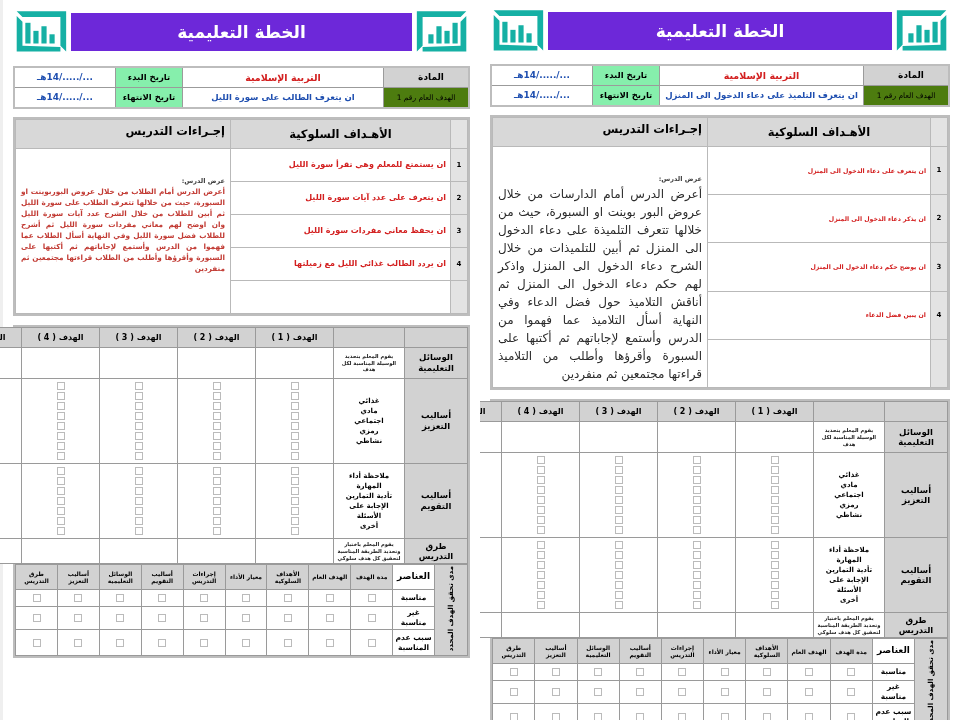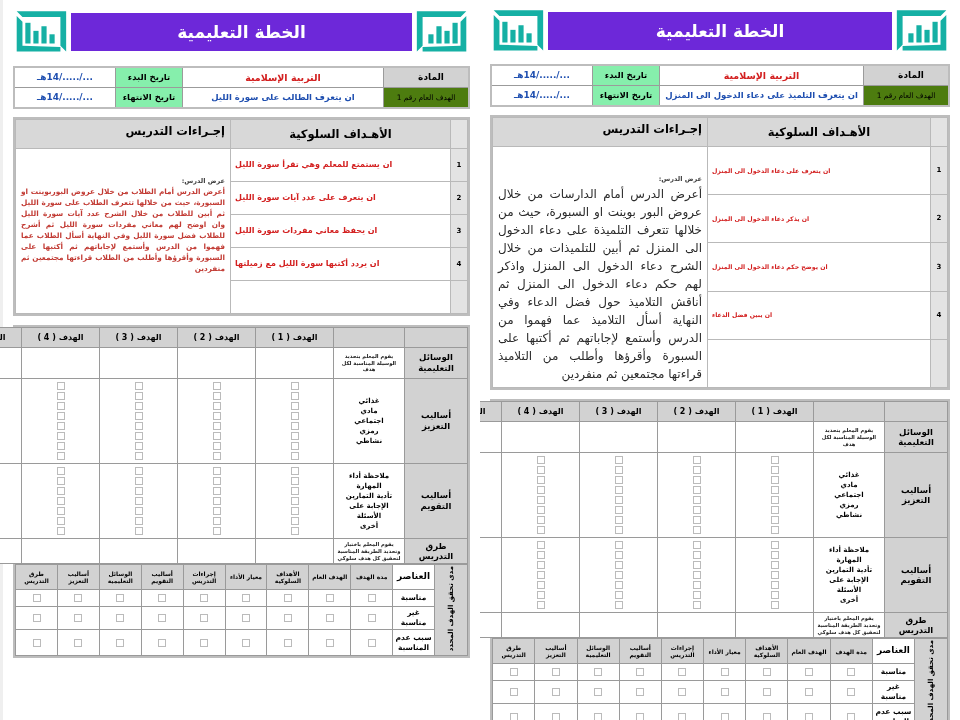--- a/index.html
+++ b/index.html
@@ -64,21 +64,21 @@
 
   
   .obj-wrap{border:2px solid #bdbdbd;margin-bottom:9px;}
   .obj-tbl td,.obj-tbl th{border:1px solid #b9b9b9;}
   .obj-tbl .colhead{
     background:#d8d8d8;font-weight:bold;font-size:11.5px;height:20px;
   }
   .obj-tbl .num{width:12px;background:#e3e3e3;font-size:7px;font-weight:bold;}
   .obj-tbl .objtext{
     color:#d32020;font-weight:bold;font-size:8px;
-    text-align:left;height:28px;padding:2px 4px;
+    text-align:right;height:28px;padding:2px 4px;
   }
   .obj-tbl .objtext.small{font-size:6.2px;}
   .proc-cell{
     width:204px;vertical-align:top;padding:4px 5px 4px 5px;
     text-align:justify;text-align-last:right;
   }
   .proc-head{font-size:6.5px;font-weight:bold;color:#3b3b3b;text-align:left;margin-bottom:2px;margin-top:24px;}
   .proc-body{font-size:7.3px;line-height:1.5;color:#c23b34;font-weight:bold;}
   .proc-body.dark{color:#2b2b2b;font-weight:normal;font-size:12px;}
 
@@ -612,21 +612,21 @@
           <tr>
             <td class="num">2</td>
             <td class="objtext">ان يتعرف على عدد آيات سورة الليل</td>
           </tr>
           <tr>
             <td class="num">3</td>
             <td class="objtext">ان يحفظ معاني مفردات سورة الليل</td>
           </tr>
           <tr>
             <td class="num">4</td>
-            <td class="objtext">ان يردد أكتبها  سورة الليل مع زميلتها</td>
+            <td class="objtext">ان يردد الطالب  غذائي الليل مع زميلتها</td>
           </tr>
           <tr>
             <td class="num">&nbsp;</td>
             <td class="objtext">&nbsp;</td>
           </tr>
         </tbody>
           </table>
       </div>
 
       <div class="matrix-wrap">

